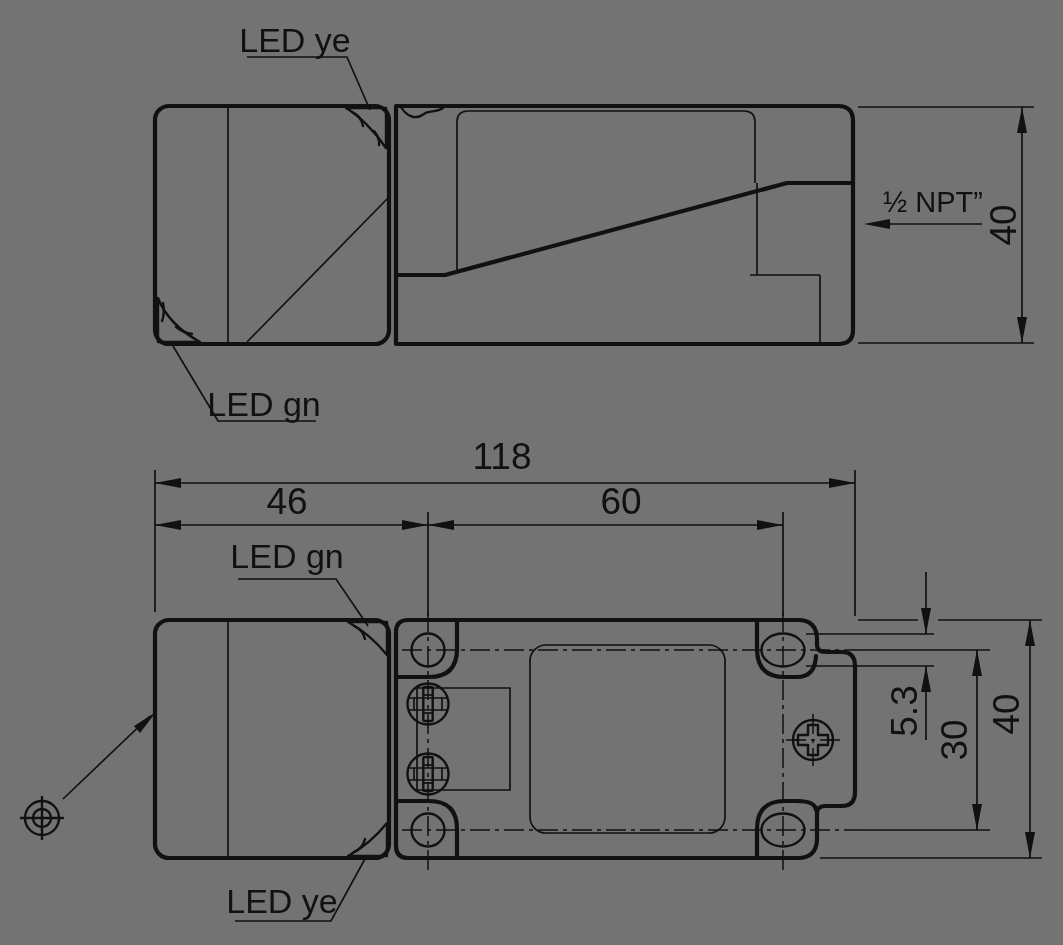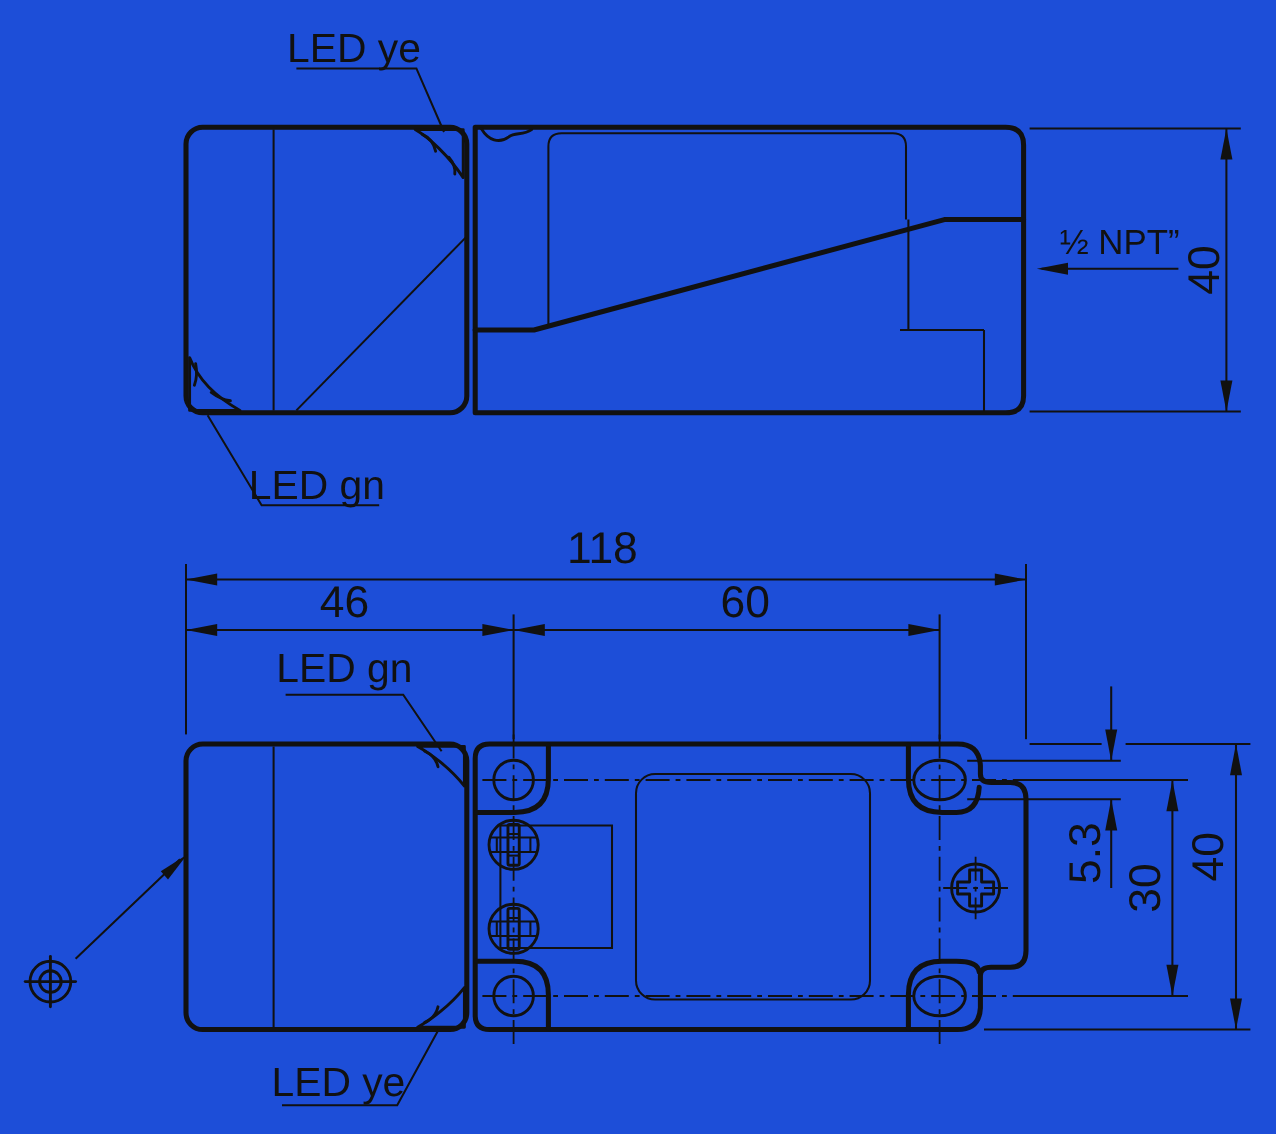--- a/index.html
+++ b/index.html
@@ -1,17 +1,17 @@
 <!DOCTYPE html>
 <html><head>
 <meta charset="utf-8">
 <style>
   html,body { margin:0; padding:0; background:#ffffff; }
   #canvas {
-    position:relative; width:1063px; height:945px; background:#1d4ed8;
+    position:relative; width:1063px; height:945px; background:#737373;
     font-family:"Liberation Sans", sans-serif;
   }
   svg { display:block; }
   .t { stroke:#111111; stroke-width:4.2; fill:none; stroke-linecap:round; stroke-linejoin:round; }
   .m { stroke:#111111; stroke-width:2.4; fill:none; stroke-linecap:round; stroke-linejoin:round; }
   .n { stroke:#111111; stroke-width:1.7; fill:none; stroke-linecap:butt; }
   .c { stroke:#111111; stroke-width:1.5; fill:none; stroke-dasharray:20 5 4 5; }
   .f { fill:#111111; stroke:none; }
   .dim  { font-size:37px; fill:#111111; }
   .lbl  { font-size:34px; fill:#111111; }

